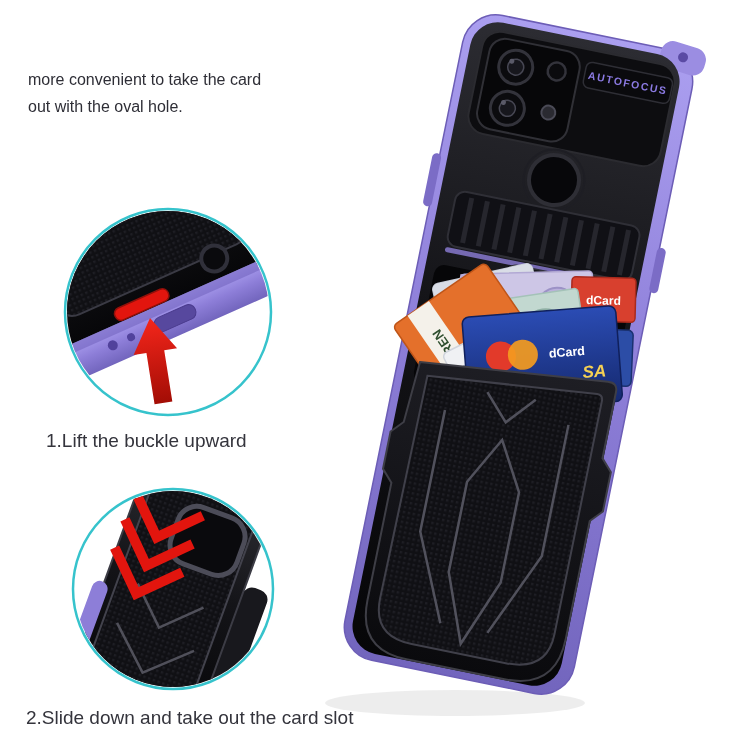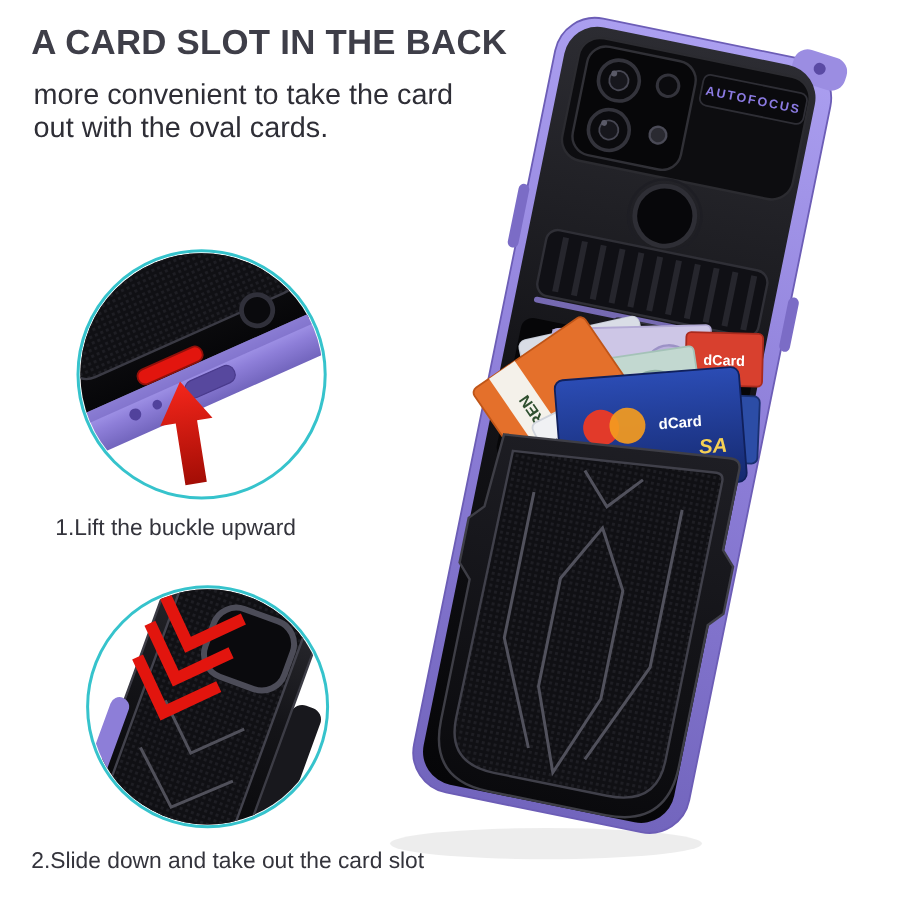--- a/index.html
+++ b/index.html
@@ -6,40 +6,39 @@
   .canvas{
     position:relative;width:750px;height:750px;background:#ffffff;overflow:hidden;
     font-family:"Liberation Sans", sans-serif;
   }
   .page-title{
     position:absolute;left:26px;top:20px;margin:0;
     font-size:29px;font-weight:700;color:#3e3e48;letter-spacing:0.2px;
   }
   .desc{
     position:absolute;left:28px;top:66px;
-    font-size:24px;line-height:27px;color:#2e2e36;
+    font-size:16px;line-height:27px;color:#2e2e36;
   }
   .caption{
     position:absolute;font-size:19px;color:#34343c;
   }
   #cap1{left:46px;top:430px;}
   #cap2{left:26px;top:707px;text-align:right;}
   svg.scene{position:absolute;left:0;top:0;}
   svg text{font-family:"Liberation Sans", sans-serif;}
 </style>
 </head>
 <body>
 
 <div class="canvas">
 
-  <h1 class="page-title">A CARD SLOT IN THE BACK</h1>
 
   <div class="desc">
     <div>more convenient to take the card</div>
-    <div>out with the oval cards.</div>
+    <div>out with the oval hole.</div>
   </div>
 
   <svg class="scene" width="750" height="750" viewBox="0 0 750 750">
     <defs>
       <linearGradient id="gpurple" x1="0" y1="0" x2="0" y2="1">
         <stop offset="0" stop-color="#ab9ff0"></stop>
         <stop offset="0.5" stop-color="#8d7ed8"></stop>
         <stop offset="1" stop-color="#7265bd"></stop>
       </linearGradient>
       <linearGradient id="gblack" x1="0" y1="0" x2="0" y2="1">

